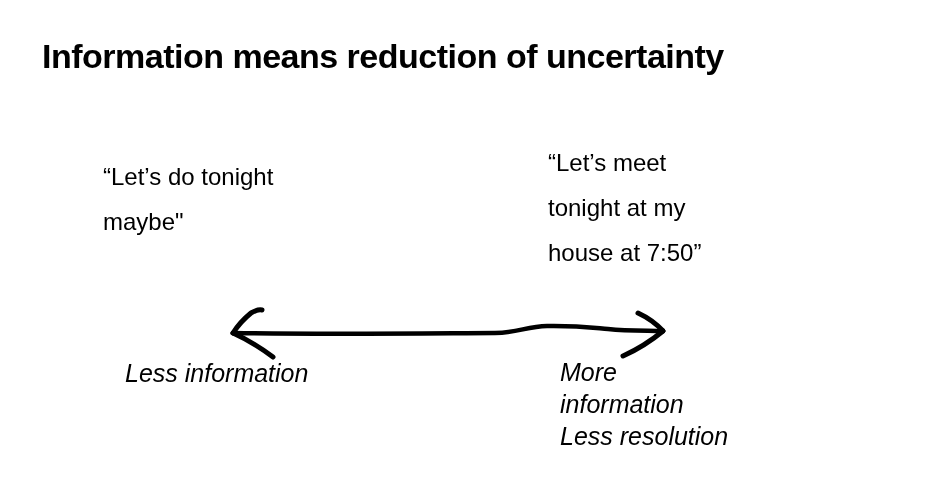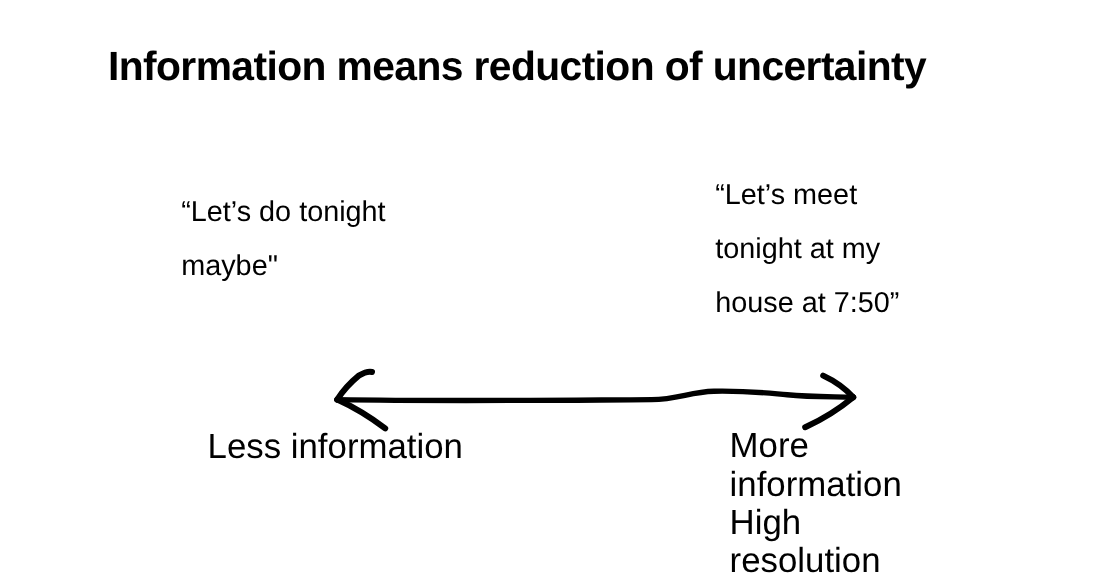--- a/index.html
+++ b/index.html
@@ -8,21 +8,20 @@
     background: #ffffff;
   }
   .canvas {
     position: relative;
     width: 740px;
     height: 490px;
     background: #ffffff;
     color: #000000;
     font-family: "Liberation Sans", sans-serif;
     overflow: hidden;
-    margin-left: 48px;
   }
   .title {
     position: absolute;
     left: 42px;
     top: 36px;
     margin: 0;
     font-size: 34px;
     line-height: 40px;
     font-weight: bold;
     letter-spacing: -0.5px;
@@ -44,22 +43,23 @@
   }
   .arrow-svg {
     position: absolute;
     left: 195px;
     top: 290px;
     width: 500px;
     height: 85px;
   }
   .axis-label {
     position: absolute;
-    font-size: 29px;
+    font-size: 25px;
     line-height: 32px;
+    font-style: italic;
   }
   .label-left {
     left: 125px;
     top: 357px;
   }
   .label-right {
     left: 560px;
     top: 356px;
   }
 </style>
@@ -87,16 +87,16 @@
     <path d="M 443 23 Q 458 30 468 41" stroke="#000000" stroke-width="5" stroke-linecap="round"></path>
     <path d="M 468 41 Q 450 56 428 66" stroke="#000000" stroke-width="5" stroke-linecap="round"></path>
   </svg>
 
   <div class="axis-label label-left">
     <div>Less information</div>
   </div>
 
   <div class="axis-label label-right">
     <div>More information</div>
-    <div>High resolution</div>
+    <div>Less resolution</div>
   </div>
 
 </div>
 
 </body></html>

